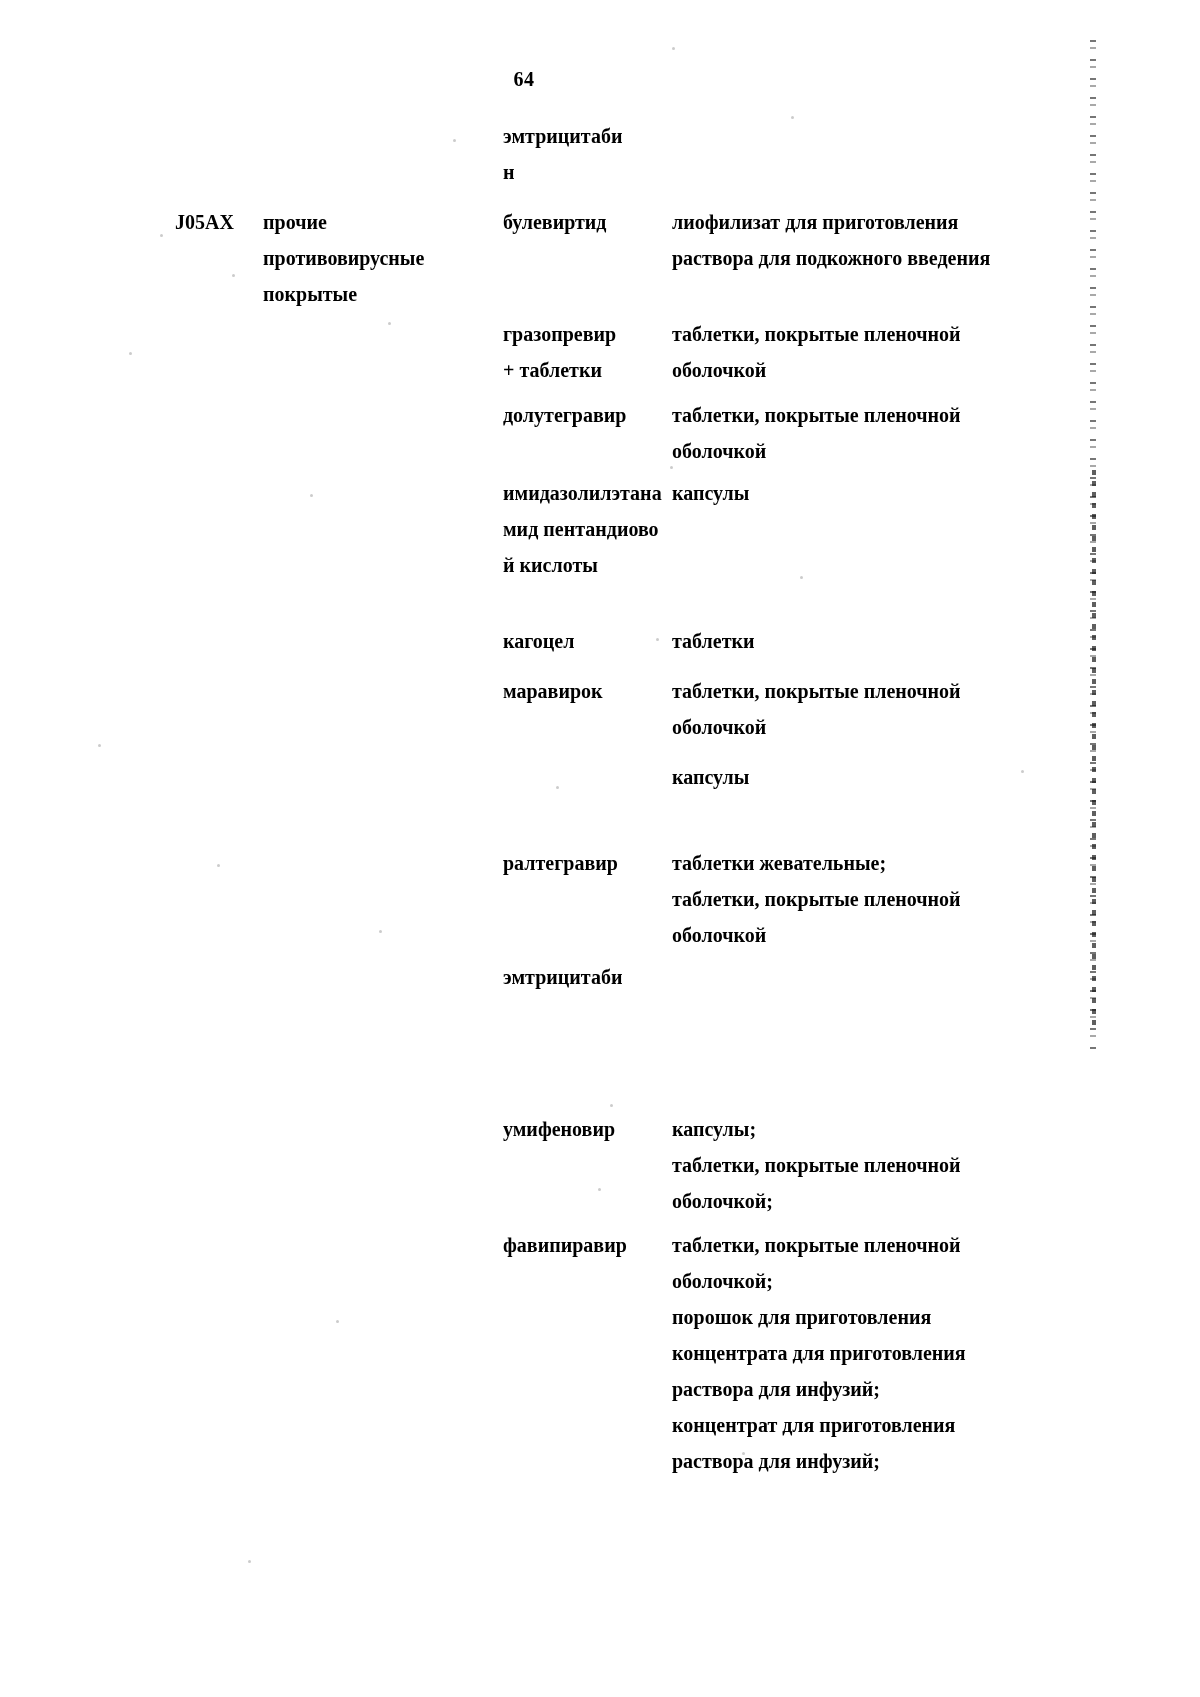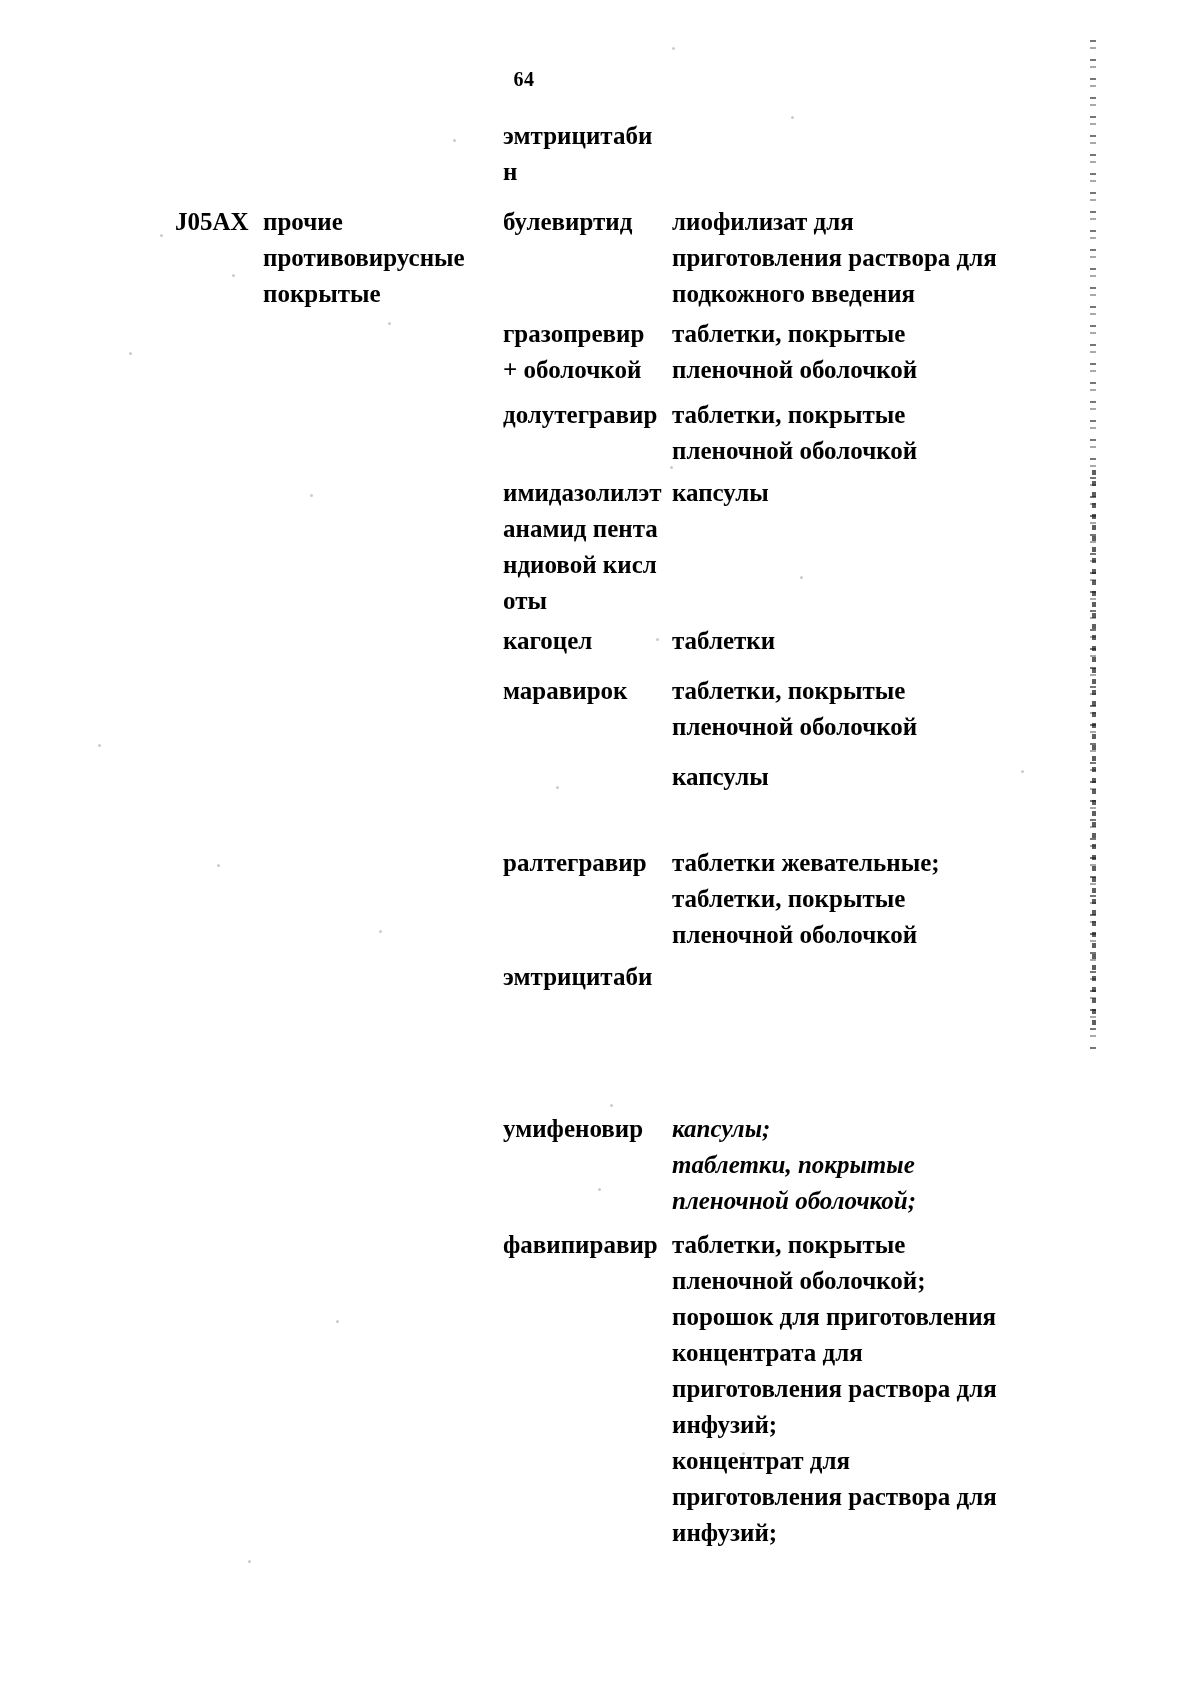--- a/index.html
+++ b/index.html
@@ -83,21 +83,21 @@
     left: 0;
     width: 1200px;
   }
   .row {
     position: relative;
     display: block;
     width: 1200px;
   }
   .cell {
     position: absolute;
-    font-size: 25px;
+    font-size: 20px;
     font-weight: bold;
     line-height: 36px;
     letter-spacing: 0px;
   }
   .col-code {
     left: 175px;
     width: 92px;
     white-space: nowrap;
   }
   .col-group {
@@ -155,21 +155,21 @@
 
     <div class="row" style="height:112px;padding-left:28px;">
       <div class="cell col-code">J05AX</div>
       <div class="cell col-group">прочие противовирусные покрытые</div>
       <div class="cell col-inn">булевиртид</div>
       <div class="cell col-form">лиофилизат для приготовления раствора для подкожного введения</div>
     </div>
 
     <div class="row" style="height:81px;">
       <div class="cell col-inn" style="white-space: pre-line;">гразопревир
-+ оболочкой</div>
++ таблетки</div>
       <div class="cell col-form">таблетки, покрытые пленочной оболочкой</div>
     </div>
 
     <div class="row" style="height:78px;">
       <div class="cell col-inn">долутегравир</div>
       <div class="cell col-form">таблетки, покрытые пленочной оболочкой</div>
     </div>
 
     <div class="row" style="height:148px;">
       <div class="cell col-inn">имидазолилэтанамид пентандиовой кислоты</div>
@@ -195,21 +195,21 @@
       <div class="cell col-form" style="white-space: pre-line;">таблетки жевательные;
 таблетки, покрытые пленочной оболочкой</div>
     </div>
 
     <div class="row" style="height:152px;">
       <div class="cell col-inn">эмтрицитаби</div>
     </div>
 
     <div class="row" style="height:116px;">
       <div class="cell col-inn">умифеновир</div>
-      <div class="cell col-form" style="white-space: pre-line; font-style: italic;">капсулы;
+      <div class="cell col-form" style="white-space: pre-line;">капсулы;
 таблетки, покрытые пленочной оболочкой;</div>
     </div>
 
     <div class="row" style="height:290px;">
       <div class="cell col-inn">фавипиравир</div>
       <div class="cell col-form" style="white-space: pre-line;">таблетки, покрытые пленочной оболочкой;
 порошок для приготовления концентрата для приготовления раствора для инфузий;
 концентрат для приготовления раствора для инфузий;</div>
     </div>
 

